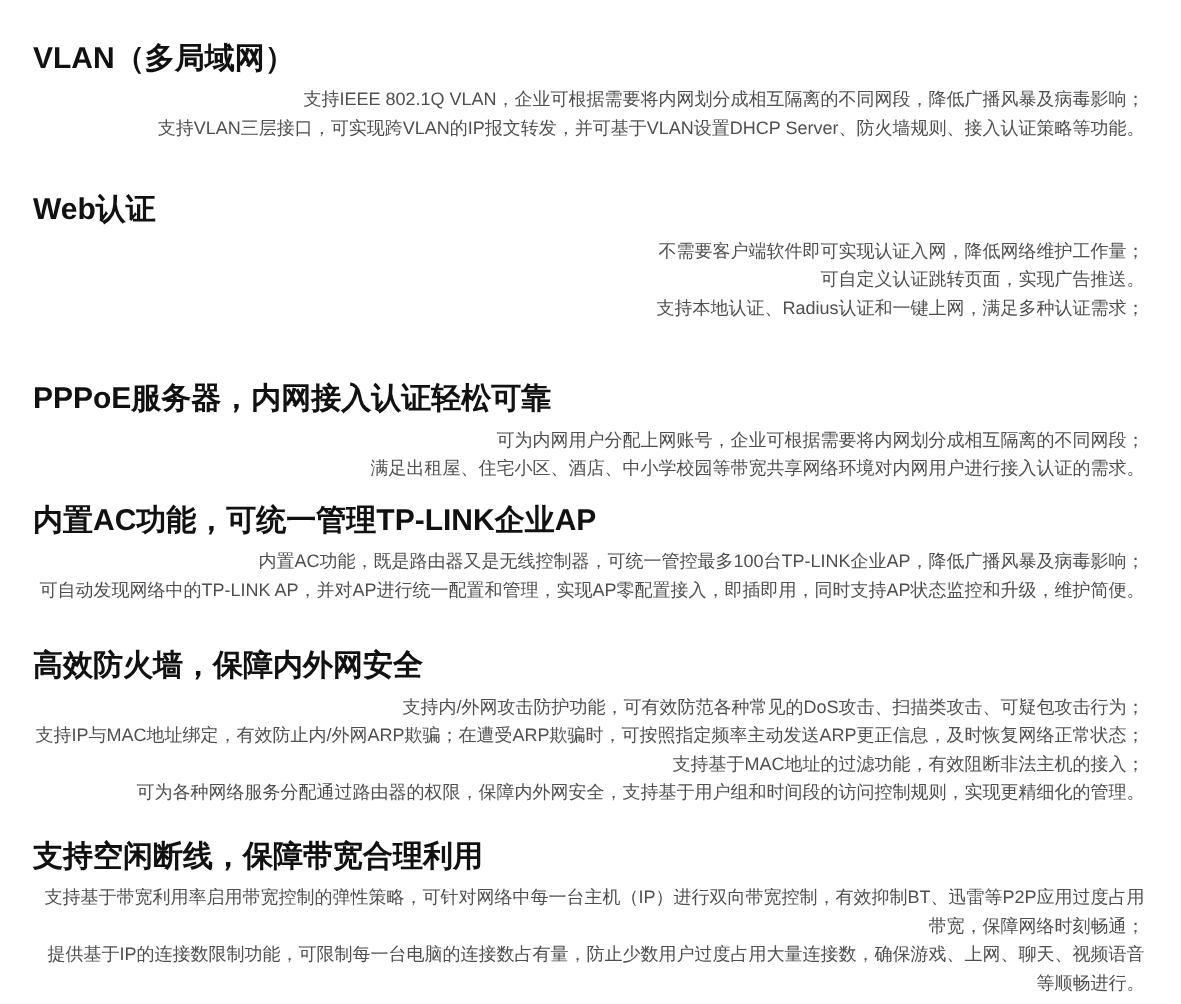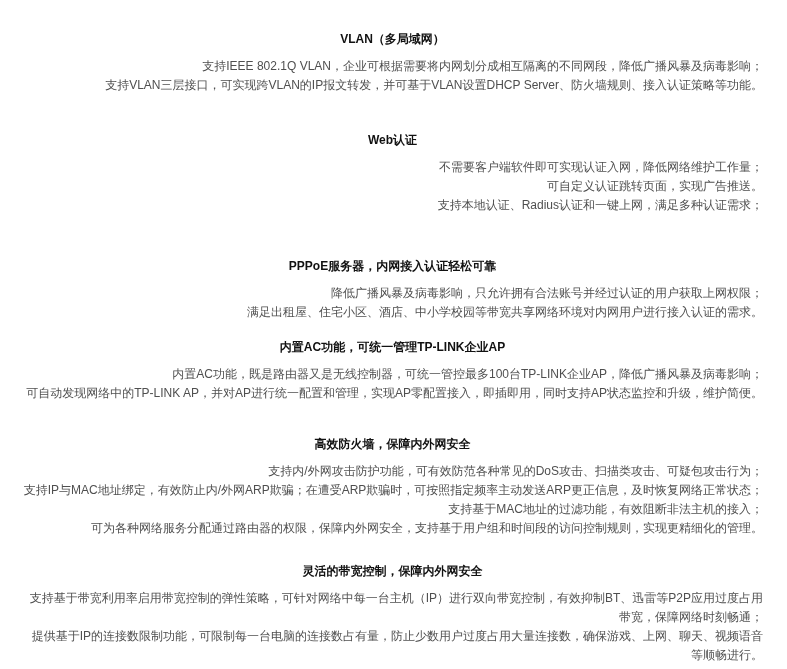--- a/index.html
+++ b/index.html
@@ -17,26 +17,25 @@
   .page {
     box-sizing: border-box;
     width: 787px;
     height: 669px;
     padding: 30px 24px 0 22px;
     background: #ffffff;
   }
   .section { margin: 0; }
   .section .title {
     margin: 0 0 8px 0;
-    font-size: 12px;
+    font-size: 20px;
     font-weight: bold;
     line-height: 19px;
     color: #111111;
     letter-spacing: 0;
-    text-align: center;
   }
   .section .body { margin: 0; }
   .section .line {
     font-size: 12px;
     line-height: 19px;
     color: #4f4f4f;
     word-break: break-all;
     text-align: right;
   }
   
@@ -63,21 +62,21 @@
     <div class="body">
         <div class="line">不需要客户端软件即可实现认证入网，降低网络维护工作量；</div>
         <div class="line">可自定义认证跳转页面，实现广告推送。</div>
         <div class="line">支持本地认证、Radius认证和一键上网，满足多种认证需求；</div>
       </div>
   </section>
 
   <section class="section section-3">
     <h2 class="title">PPPoE服务器，内网接入认证轻松可靠</h2>
     <div class="body">
-        <div class="line">降低广播风暴及病毒影响，只允许拥有合法账号并经过认证的用户获取上网权限；</div>
+        <div class="line">可为内网用户分配上网账号，企业可根据需要将内网划分成相互隔离的不同网段；</div>
         <div class="line">满足出租屋、住宅小区、酒店、中小学校园等带宽共享网络环境对内网用户进行接入认证的需求。</div>
       </div>
   </section>
 
   <section class="section section-4">
     <h2 class="title">内置AC功能，可统一管理TP-LINK企业AP</h2>
     <div class="body">
         <div class="line">内置AC功能，既是路由器又是无线控制器，可统一管控最多100台TP-LINK企业AP，降低广播风暴及病毒影响；</div>
         <div class="line">可自动发现网络中的TP-LINK AP，并对AP进行统一配置和管理，实现AP零配置接入，即插即用，同时支持AP状态监控和升级，维护简便。</div>
       </div>
@@ -87,19 +86,19 @@
     <h2 class="title">高效防火墙，保障内外网安全</h2>
     <div class="body">
         <div class="line">支持内/外网攻击防护功能，可有效防范各种常见的DoS攻击、扫描类攻击、可疑包攻击行为；</div>
         <div class="line">支持IP与MAC地址绑定，有效防止内/外网ARP欺骗；在遭受ARP欺骗时，可按照指定频率主动发送ARP更正信息，及时恢复网络正常状态；</div>
         <div class="line">支持基于MAC地址的过滤功能，有效阻断非法主机的接入；</div>
         <div class="line">可为各种网络服务分配通过路由器的权限，保障内外网安全，支持基于用户组和时间段的访问控制规则，实现更精细化的管理。</div>
       </div>
   </section>
 
   <section class="section section-6">
-    <h2 class="title">灵活的带宽控制，保障内外网安全</h2>
+    <h2 class="title">支持空闲断线，保障带宽合理利用</h2>
     <div class="body">
         <div class="line">支持基于带宽利用率启用带宽控制的弹性策略，可针对网络中每一台主机（IP）进行双向带宽控制，有效抑制BT、迅雷等P2P应用过度占用带宽，保障网络时刻畅通；</div>
         <div class="line">提供基于IP的连接数限制功能，可限制每一台电脑的连接数占有量，防止少数用户过度占用大量连接数，确保游戏、上网、聊天、视频语音等顺畅进行。</div>
       </div>
   </section>
 </div>
 
 </body></html>

